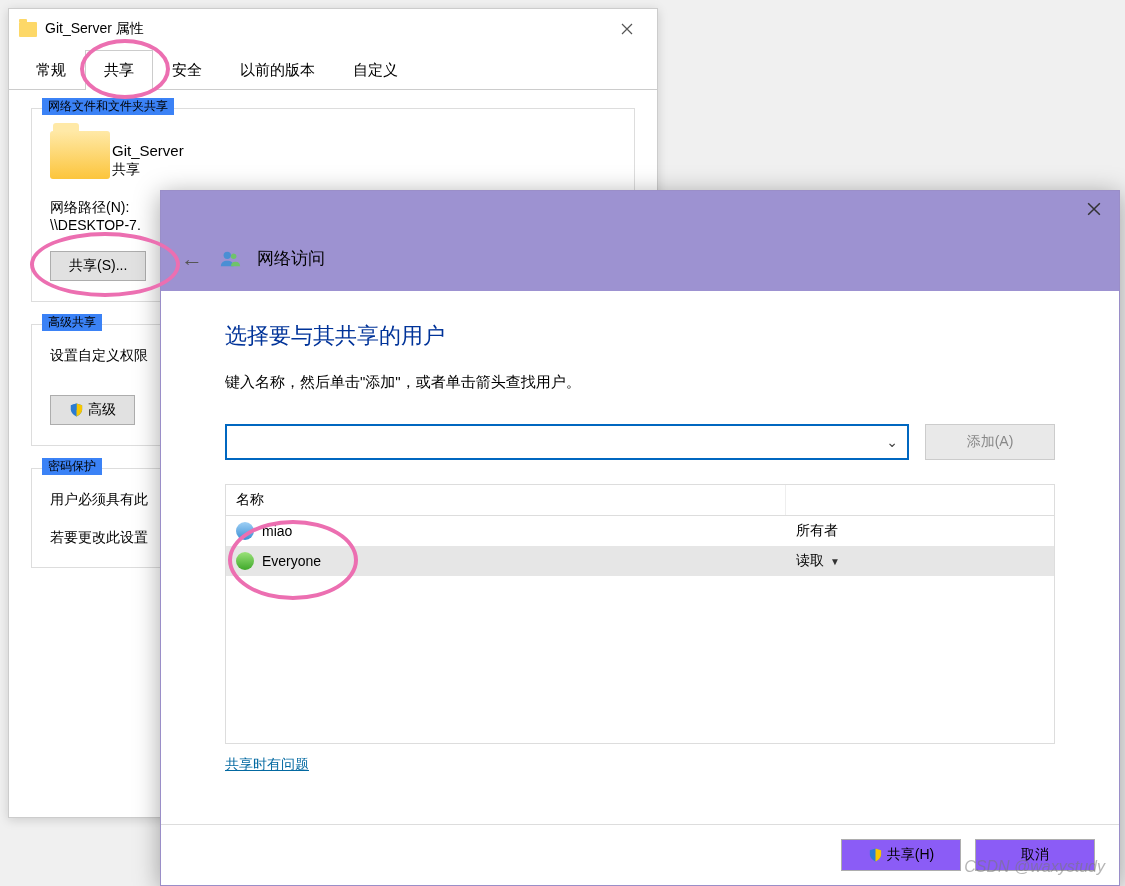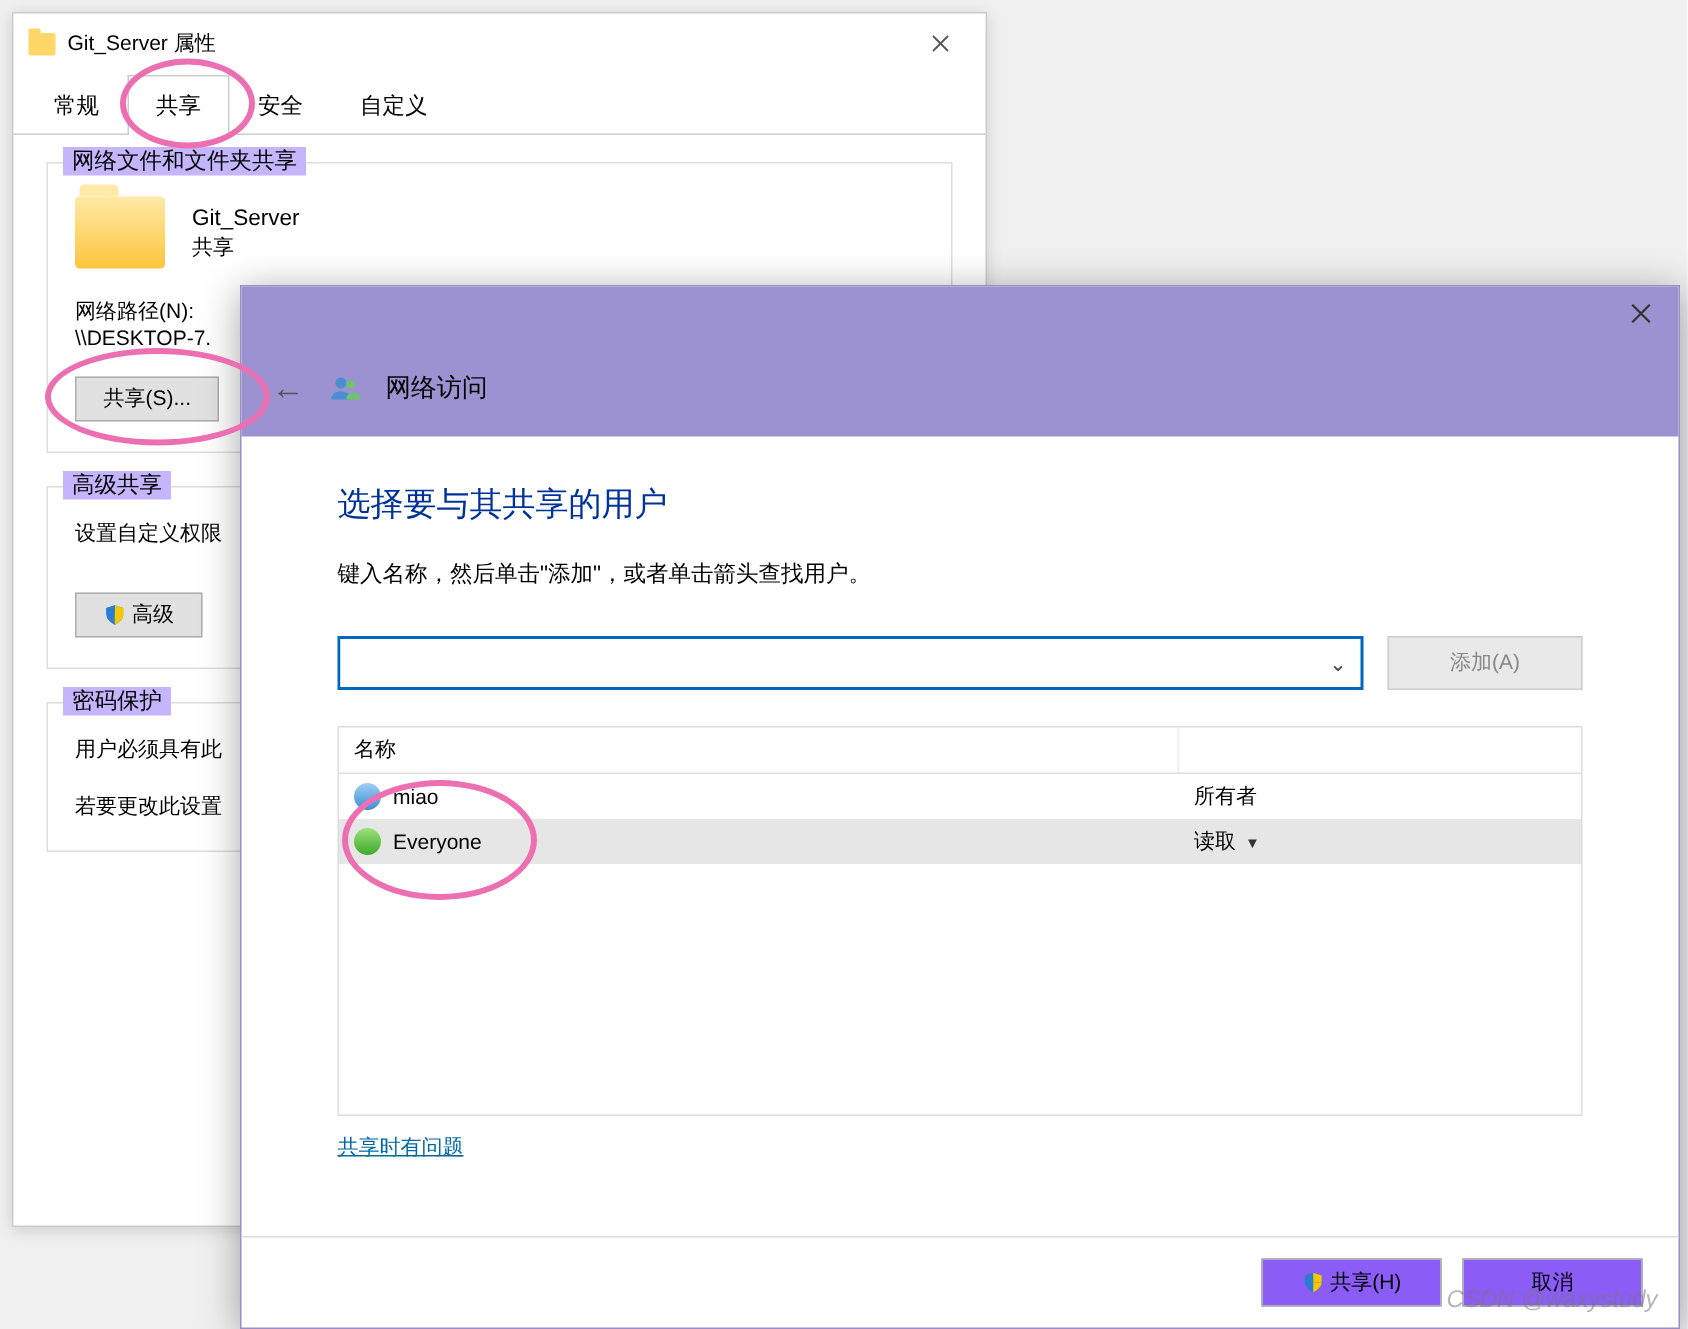--- a/index.html
+++ b/index.html
@@ -64,25 +64,25 @@
 .group {
   border: 1px solid #ddd;
   padding: 22px 18px 20px;
   margin-bottom: 22px;
   position: relative;
 }
 .group > .legend {
   position: absolute;
   top: -11px;
   left: 10px;
-  background: #c4b5fd;
+  background: #3b82f6;
   padding: 0 6px;
-  font-size: 15px;
-}
-.share-row { display:flex; align-items:center; gap:18px; margin-bottom:20px; }
+  font-size: 12px;
+}
+.share-row { display:flex; align-items:flex-end; gap:2px; margin-bottom:20px; }
 .folder-icon-lg {
   width: 60px; height: 48px; background: linear-gradient(#ffe9a7,#fcc53c); border-radius:3px; position:relative;
 }
 .folder-icon-lg::before { content:""; position:absolute; top:-8px; left:3px; width:26px; height:8px; background:#ffe9a7; border-radius:3px 3px 0 0; }
 .share-info .name { font-size:15px; margin-bottom:2px; }
 .btn {
   display:inline-flex; align-items:center; justify-content:center;
   height: 30px; padding: 0 18px;
   background:#e1e1e1; border:1px solid #adadad;
 }
@@ -228,20 +228,21 @@
       <svg viewBox="0 0 12 12" width="12" height="12">
           <path d="M1 1 L11 11 M11 1 L1 11" stroke="currentColor" stroke-width="1.2"></path>
         </svg>
     </div>
   </div>
 
   <div class="tabstrip">
     <div class="tab">常规</div>
     <div class="tab active">共享</div>
     <div class="tab">安全</div>
+    <div class="tab">以前的版本</div>
     <div class="tab">自定义</div>
   </div>
 
   <div class="tab-body">
 
     <div class="group">
       <div class="legend">网络文件和文件夹共享</div>
       <div class="share-row">
         <div class="folder-icon-lg"></div>
         <div class="share-info">

